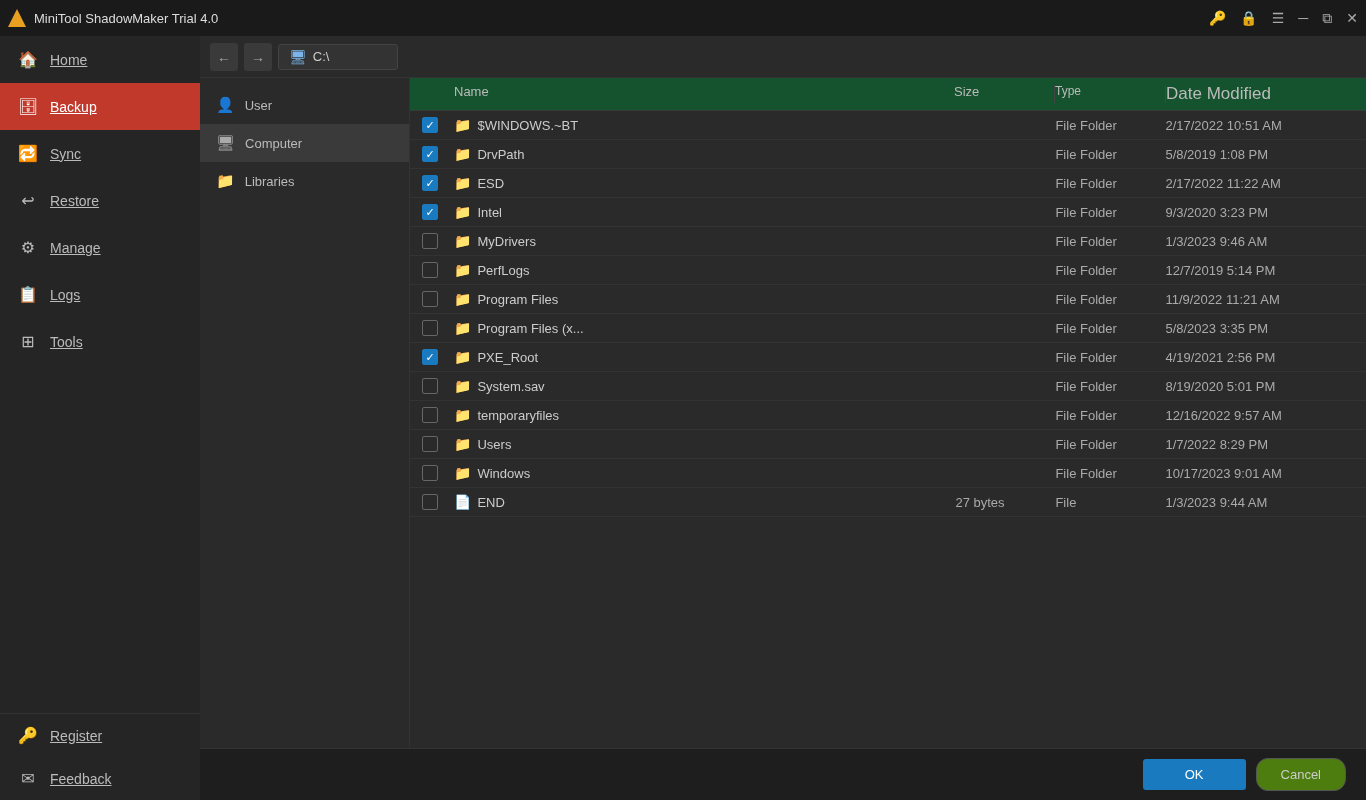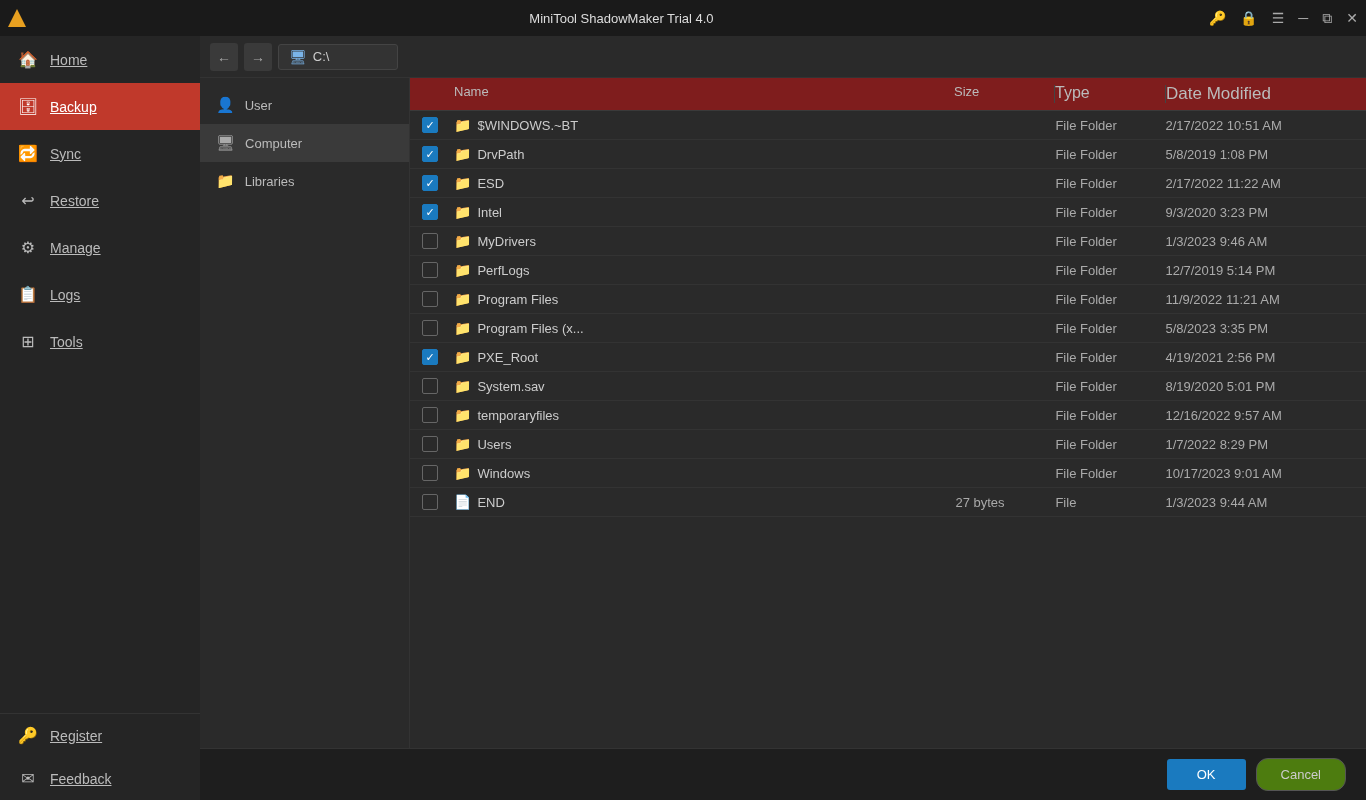--- a/index.html
+++ b/index.html
@@ -26,21 +26,20 @@
       width: 18px; height: 18px;
       background: #e8a020;
       clip-path: polygon(50% 0%, 100% 100%, 0% 100%);
       margin-right: 8px;
       flex-shrink: 0;
     }
     #titlebar .app-title {
       color: #ddd;
       font-size: 13px;
       flex: 1;
-      text-align: center;
     }
     #titlebar .window-controls {
       display: flex;
       gap: 14px;
       align-items: center;
     }
     #titlebar .window-controls span {
       color: #aaa;
       font-size: 14px;
       cursor: pointer;
@@ -164,29 +163,29 @@
       flex: 1;
       display: flex;
       flex-direction: column;
       overflow: hidden;
       position: relative;
     }
 
     
     #col-headers {
       display: flex;
-      background: #7f1d1d;
+      background: #14532d;
       border-bottom: 1px solid #3a3a3a;
       padding: 6px 0;
       flex-shrink: 0;
     }
     .col-checkbox { width: 40px; flex-shrink: 0; display: flex; align-items: center; justify-content: center; }
     .col-name { flex: 2.5; padding-left: 4px; color: #bbb; font-size: 13px; }
     .col-size { width: 100px; color: #bbb; font-size: 13px; }
-    .col-type { width: 110px; color: #bbb; font-size: 16px; }
+    .col-type { width: 110px; color: #bbb; font-size: 12px; }
     .col-date { flex: 1; color: #bbb; font-size: 17px; }
     .col-sep { width: 1px; background: #444; height: 18px; align-self: center; }
 
     
     #rows-container {
       flex: 1;
       overflow-y: auto;
       overflow-x: hidden;
     }
     #rows-container::-webkit-scrollbar { width: 10px; }
@@ -244,21 +243,21 @@
       align-items: center;
       justify-content: flex-end;
       padding: 0 20px;
       border-top: 1px solid #333;
       gap: 10px;
     }
     .btn-ok {
       background: #1a7abf;
       color: #fff;
       border: none;
-      padding: 8px 30px;
+      padding: 8px 42px;
       font-size: 13px;
       border-radius: 3px;
       cursor: pointer;
     }
     .btn-cancel {
       background: #4d7c0f;
       color: #ccc;
       border: 1px solid #555;
       padding: 8px 24px;
       font-size: 13px;

